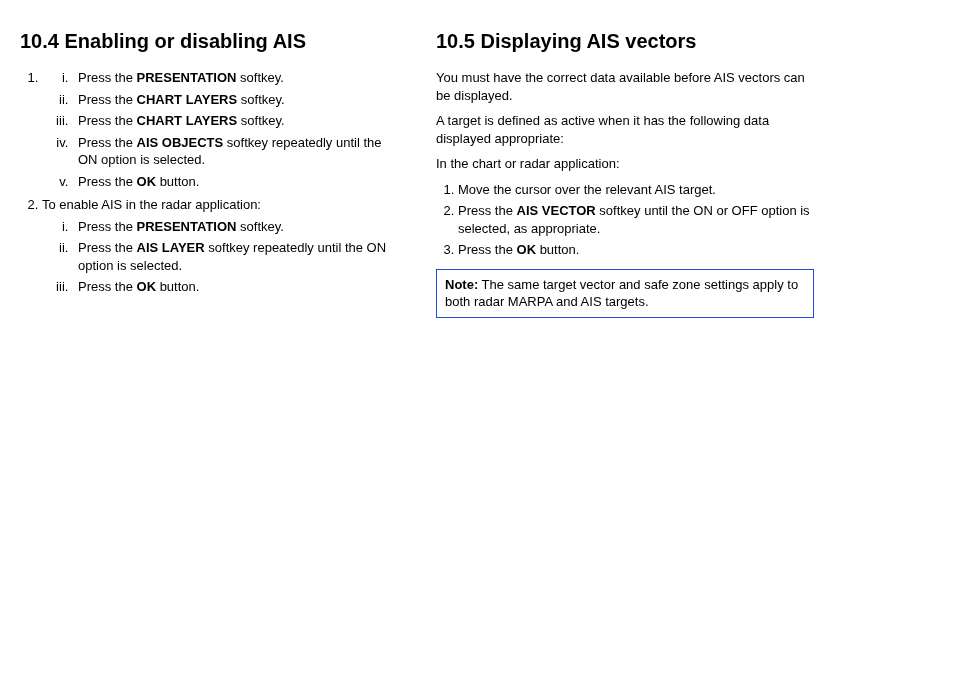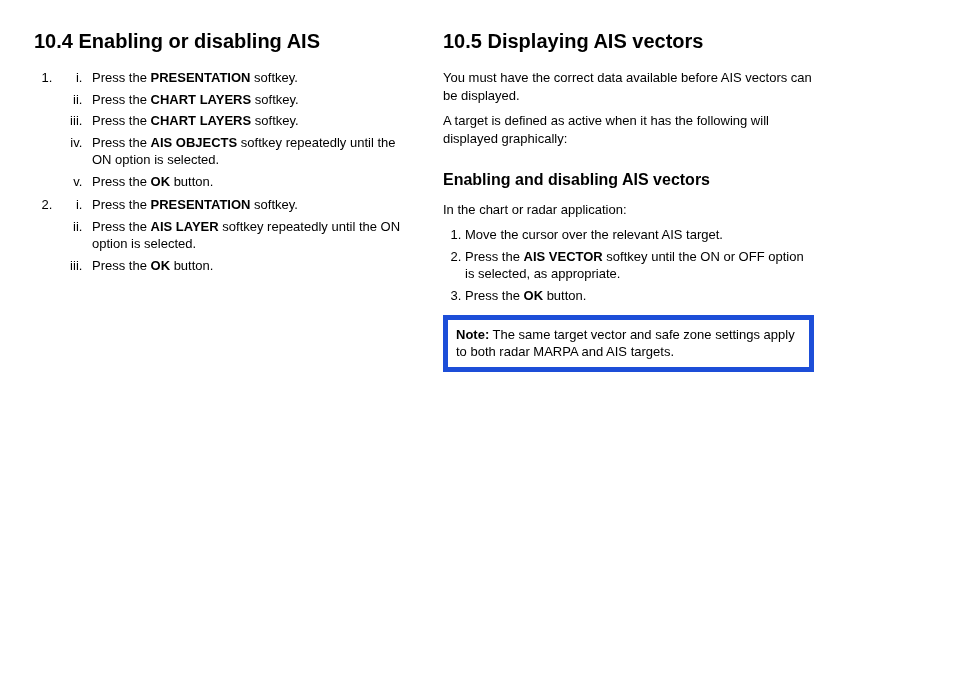--- a/index.html
+++ b/index.html
@@ -10,21 +10,21 @@
     background: #fff;
     font-family: Arial, Helvetica, sans-serif;
     color: #000;
     font-size: 13px;
     line-height: 1.35;
   }
   .page {
     box-sizing: border-box;
     width: 848px;
     height: 673px;
-    padding: 28px 34px 18px 34px;
+    padding: 28px 34px 18px 20px;
     position: relative;
   }
   .cols {
     display: flex;
     gap: 38px;
   }
   .col {
     flex: 1;
     min-width: 0;
   }
@@ -58,21 +58,21 @@
     margin: 6px 0 0 0;
     padding-left: 18px;
   }
   ul.bul > li {
     margin-bottom: 8px;
   }
   p {
     margin: 0 0 8px 0;
   }
   .note-box {
-    border: 5px solid #1d4ed8;
+    border: 1px solid #1d4ed8;
     padding: 6px 8px;
     margin-top: 10px;
   }
   .footer {
     position: absolute;
     bottom: 18px;
     left: 34px;
     right: 34px;
     display: flex;
     justify-content: space-between;
@@ -103,43 +103,43 @@
             </li>
             <li>
               <span>Press the </span><b>AIS OBJECTS</b><span> softkey repeatedly until the ON option is selected.</span>
             </li>
             <li>
               <span>Press the </span><b>OK</b><span> button.</span>
             </li>
           </ol>
         </li>
         <li>
+          <span>To enable AIS in the radar application:</span>
           <ol class="roman">
             <li>
               <span>Press the </span><b>PRESENTATION</b><span> softkey.</span>
             </li>
             <li>
               <span>Press the </span><b>AIS LAYER</b><span> softkey repeatedly until the ON option is selected.</span>
             </li>
             <li>
               <span>Press the </span><b>OK</b><span> button.</span>
             </li>
           </ol>
         </li>
       </ol>
     </div>
 
     <div class="col">
       <h2 class="section">10.5 Displaying AIS vectors</h2>
 
       <p>You must have the correct data available before AIS vectors can be displayed.</p>
-      <p>A target is defined as active when it has the following will displayed graphically:</p>
+      <p>A target is defined as active when it has the following data displayed appropriate:</p>
 
 
-      <h3 class="sub">Enabling and disabling AIS vectors</h3>
 
       <p>In the chart or radar application:</p>
 
       <ol class="num">
         <li>Move the cursor over the relevant AIS target.</li>
         <li>
           <span>Press the </span><b>AIS VECTOR</b><span> softkey until the ON or OFF option is selected, as appropriate.</span>
         </li>
         <li>
           <span>Press the </span><b>OK</b><span> button.</span>

